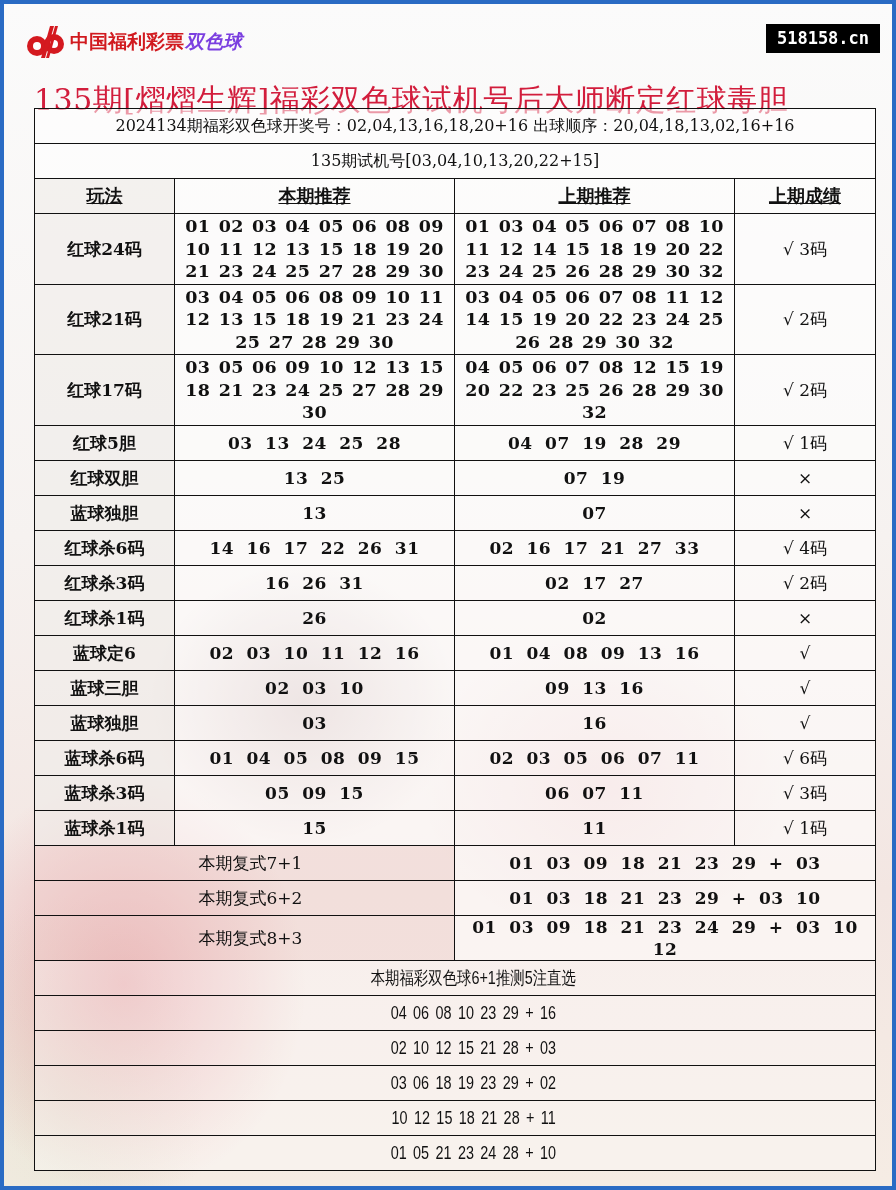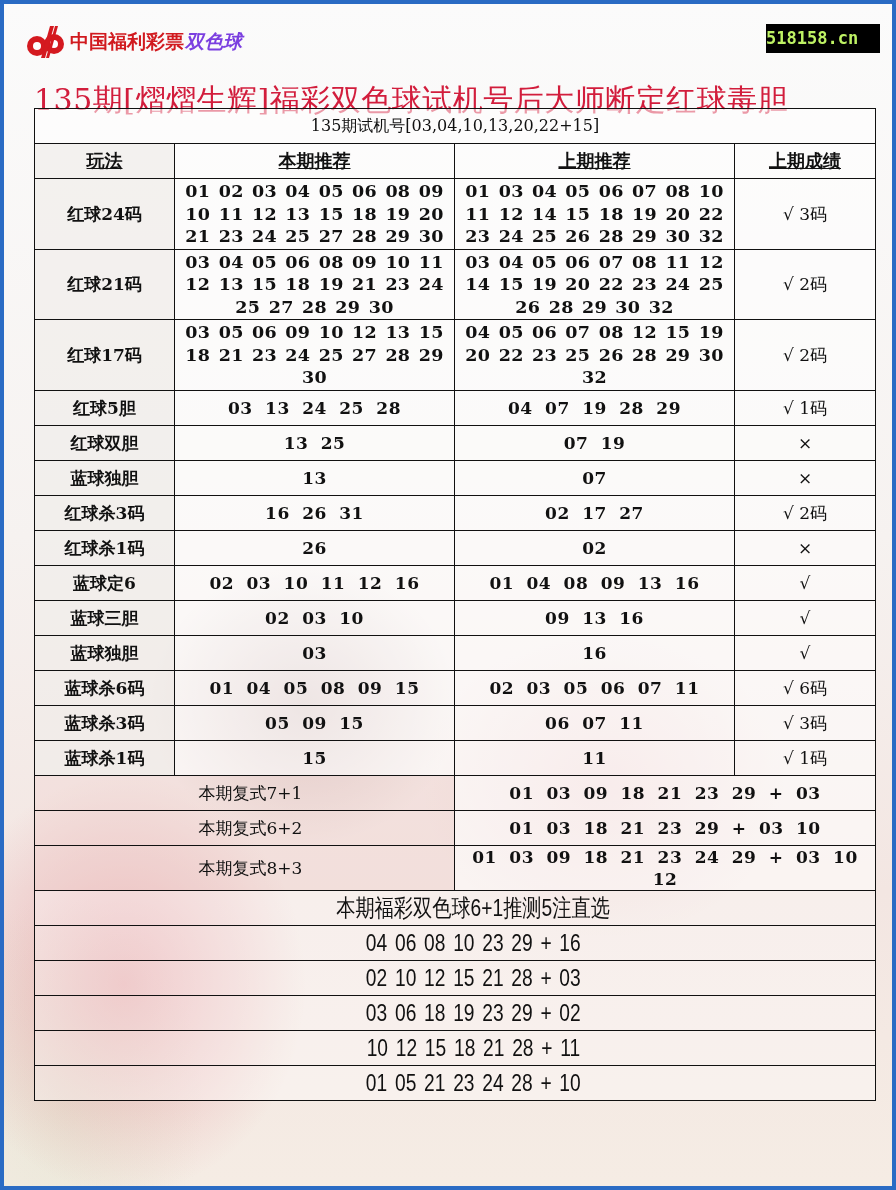--- a/index.html
+++ b/index.html
@@ -26,23 +26,23 @@
   }
   .logo-text {
     font-family: "DejaVu Sans", "Liberation Sans", sans-serif;
     font-weight: bold; font-size: 19px; color: #cc1f24; letter-spacing: 0px;
     margin-left: 2px;
   }
   .logo-text .cn { color: #d11a1f; }
   .logo-text .ssq { color: #7b3fe0; font-style: italic; margin-left: 1px; }
   .site-badge {
     position: absolute; left: 762px; top: 20px; width: 114px; height: 29px;
-    background: #000; color: #bef264;
+    background: #000; color: #ffffff;
     font-family: "DejaVu Sans Mono", "Liberation Mono", monospace;
-    font-weight: bold; font-size: 17px; line-height: 29px; 
+    font-weight: bold; font-size: 17px; line-height: 29px; text-align: center;
   }
   .page-title {
     position: absolute; left: 30px; top: 76px; width: 840px;
     font-family: "DejaVu Serif", "Liberation Serif", serif;
     font-size: 30px; color: #d21d3c; line-height: 40px; white-space: nowrap;
     letter-spacing: 0.5px;
   }
   table.main {
     position: absolute; left: 30px; top: 104px; width: 841px;
     border-collapse: collapse; table-layout: fixed;
@@ -58,21 +58,21 @@
   table.main td.nums-multi {
     text-align: center; font-weight: bold; font-size: 17.5px;
     line-height: 22.5px; padding: 1px 2px; word-spacing: 2px; letter-spacing: 0.3px;
   }
   table.main td.nums { font-weight: bold; word-spacing: 6px; letter-spacing: 0.5px; }
   table.main td.result { font-size: 17px; }
   table.main td.full { font-size: 16px; }
   table.main td.combo-label { background: rgba(240,210,205,0.35); }
   table.main td.pick {
     font-family: "Liberation Sans Narrow", "Liberation Sans", sans-serif;
-    font-size: 24px; letter-spacing: 0px; word-spacing: 3px;
+    font-size: 18px; letter-spacing: 0px; word-spacing: 3px;
     background: rgba(255,255,255,0.35);
     transform-origin: center;
     padding-left: 37px;
   }
   .pick span { display: inline-block; transform: scaleX(0.8); }
   .combo-label span { display: inline-block; padding-left: 12px; }
 </style>
 </head>
 <body>
 
@@ -100,20 +100,23 @@
 
   <table class="main">
     <colgroup>
       <col style="width:140px">
       <col style="width:280px">
       <col style="width:280px">
       <col style="width:141px">
     </colgroup>
     <tbody id="tbody">
       <tr>
+        <td colspan="4" class="full">2024134期福彩双色球开奖号：02,04,13,16,18,20+16 出球顺序：20,04,18,13,02,16+16</td>
+      </tr>
+      <tr>
         <td colspan="4" class="full">135期试机号[03,04,10,13,20,22+15]</td>
       </tr>
       <tr>
         <td class="head label" style="font-weight:bold">玩法</td>
         <td class="head">本期推荐</td>
         <td class="head">上期推荐</td>
         <td class="head">上期成绩</td>
       </tr>
 
       <tr>
@@ -147,20 +150,26 @@
         <td class="nums">07 19</td>
         <td class="result">×</td>
       </tr>
       <tr>
         <td class="label">蓝球独胆</td>
         <td class="nums">13</td>
         <td class="nums">07</td>
         <td class="result">×</td>
       </tr>
       <tr>
+        <td class="label">红球杀6码</td>
+        <td class="nums">14 16 17 22 26 31</td>
+        <td class="nums">02 16 17 21 27 33</td>
+        <td class="result">√ 4码</td>
+      </tr>
+      <tr>
         <td class="label">红球杀3码</td>
         <td class="nums">16 26 31</td>
         <td class="nums">02 17 27</td>
         <td class="result">√ 2码</td>
       </tr>
       <tr>
         <td class="label">红球杀1码</td>
         <td class="nums">26</td>
         <td class="nums">02</td>
         <td class="result">×</td>

